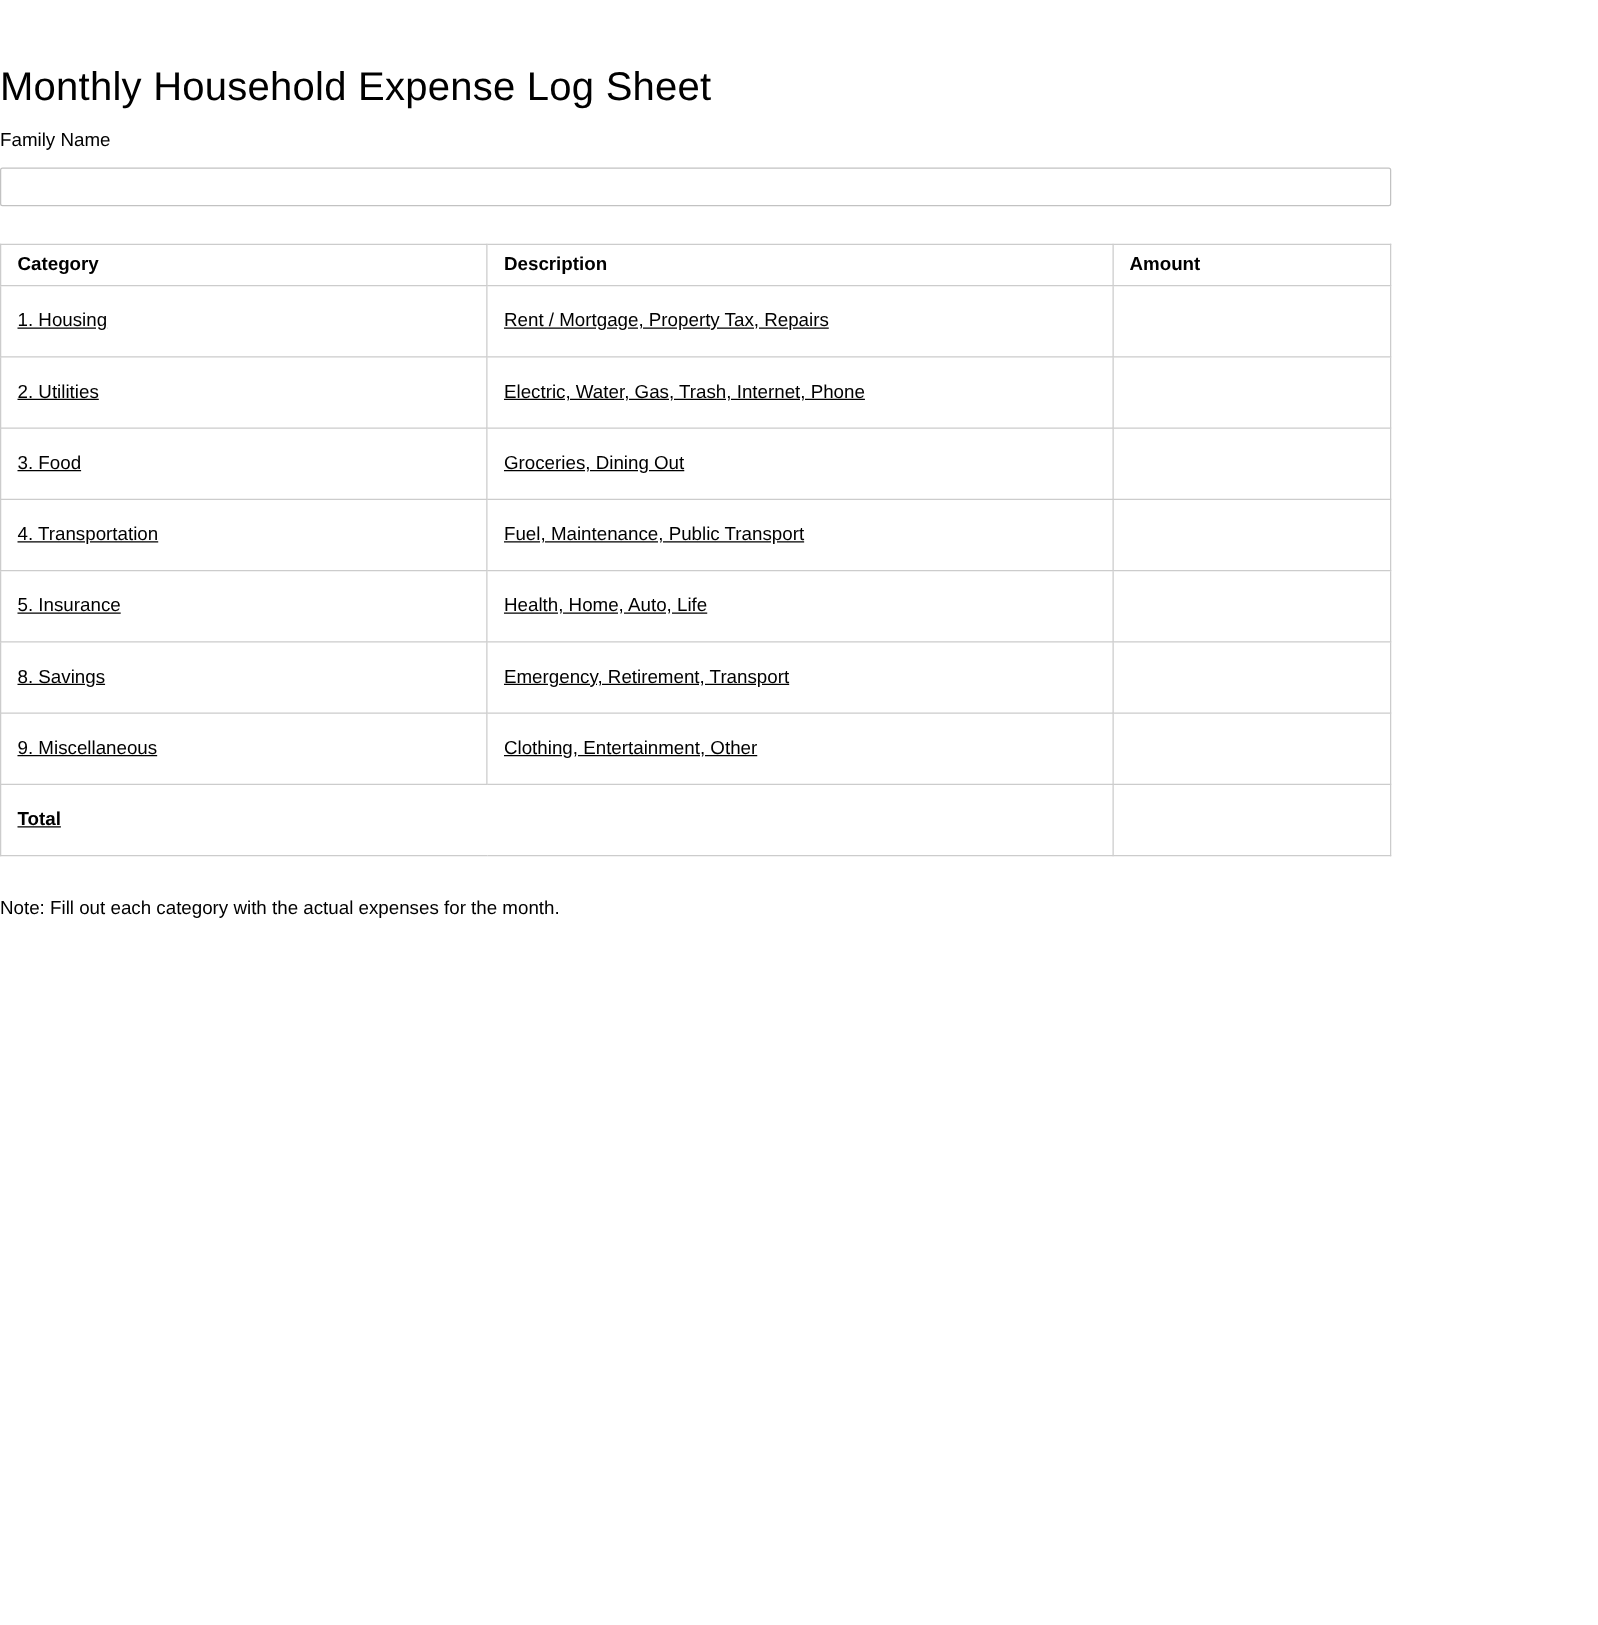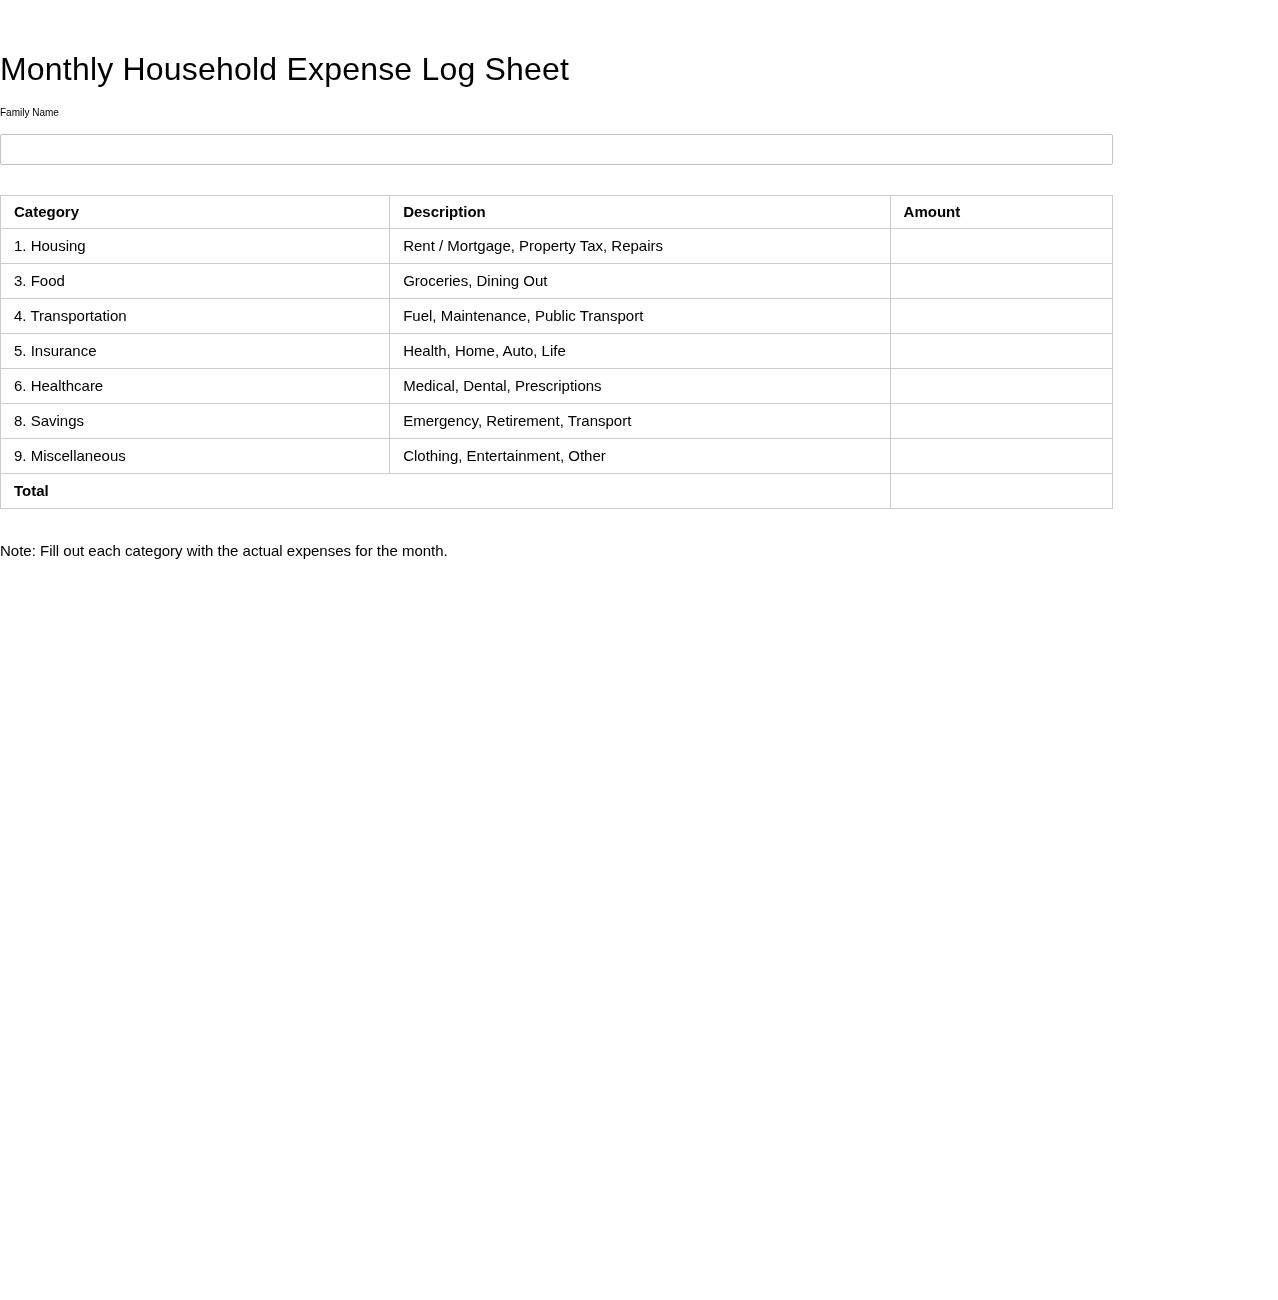--- a/index.html
+++ b/index.html
@@ -31,21 +31,21 @@
     display: flex;
     gap: 23px;
     margin-top: 16px;
   }
   .field {
     flex: 1 1 0;
     min-width: 0;
   }
   .field-label {
     display: block;
-    font-size: 10px;
+    font-size: 15px;
     line-height: 17px;
   }
   .text-input {
     display: block;
     width: 100%;
     height: 31px;
     margin-top: 13px;
     border: 1px solid #c2c2c2;
     border-radius: 2px;
     background: #ffffff;
@@ -96,21 +96,22 @@
     line-height: 16px;
     vertical-align: middle;
     overflow: hidden;
   }
   .expense-table th {
     font-weight: 700;
     padding: 8px 13px;
   }
   .expense-table td {
     font-weight: 400;
-    padding: 9px 13px;
+    padding: 20px 13px;
+    text-decoration: underline;
   }
   .expense-table td.total-cell {
     font-weight: 700;
   }
   .note {
     margin: 33px 0 0 0;
     font-size: 15px;
     line-height: 18px;
   }
 </style>
@@ -142,37 +143,37 @@
           <th>Amount</th>
         </tr>
       </thead>
       <tbody>
         <tr>
           <td>1. Housing</td>
           <td>Rent / Mortgage, Property Tax, Repairs</td>
           <td></td>
         </tr>
         <tr>
+          <td>2. Utilities</td>
+          <td>Electric, Water, Gas, Trash, Internet, Phone</td>
+          <td></td>
+        </tr>
+        <tr>
           <td>3. Food</td>
           <td>Groceries, Dining Out</td>
           <td></td>
         </tr>
         <tr>
           <td>4. Transportation</td>
           <td>Fuel, Maintenance, Public Transport</td>
           <td></td>
         </tr>
         <tr>
           <td>5. Insurance</td>
           <td>Health, Home, Auto, Life</td>
-          <td></td>
-        </tr>
-        <tr>
-          <td>6. Healthcare</td>
-          <td>Medical, Dental, Prescriptions</td>
           <td></td>
         </tr>
         <tr>
           <td>8. Savings</td>
           <td>Emergency, Retirement, Transport</td>
           <td></td>
         </tr>
         <tr>
           <td>9. Miscellaneous</td>
           <td>Clothing, Entertainment, Other</td>

